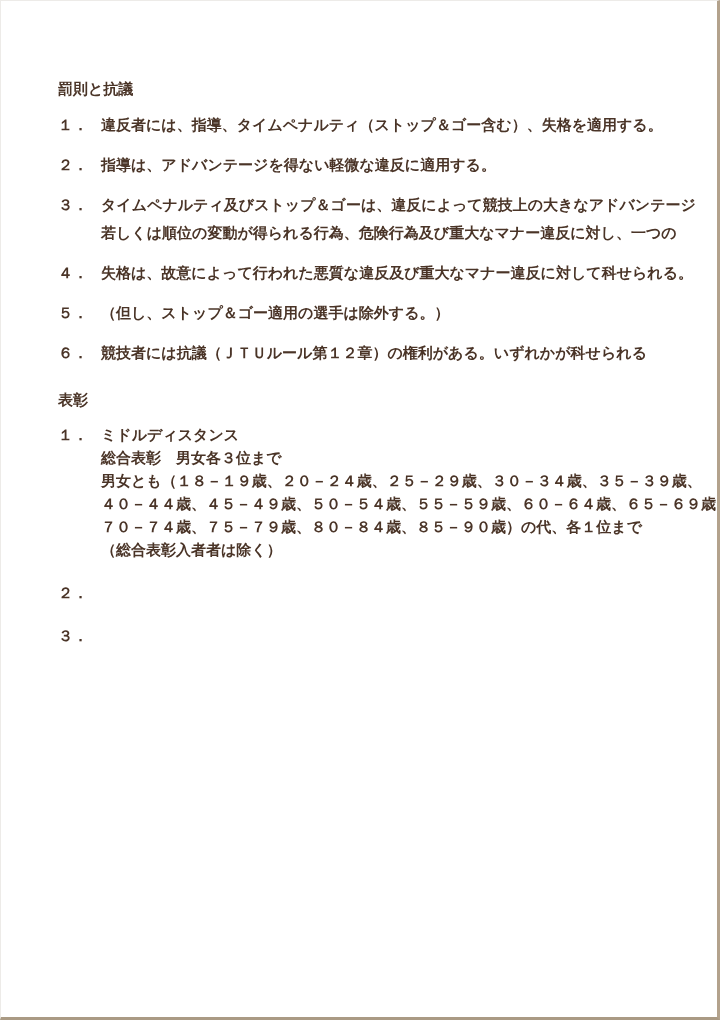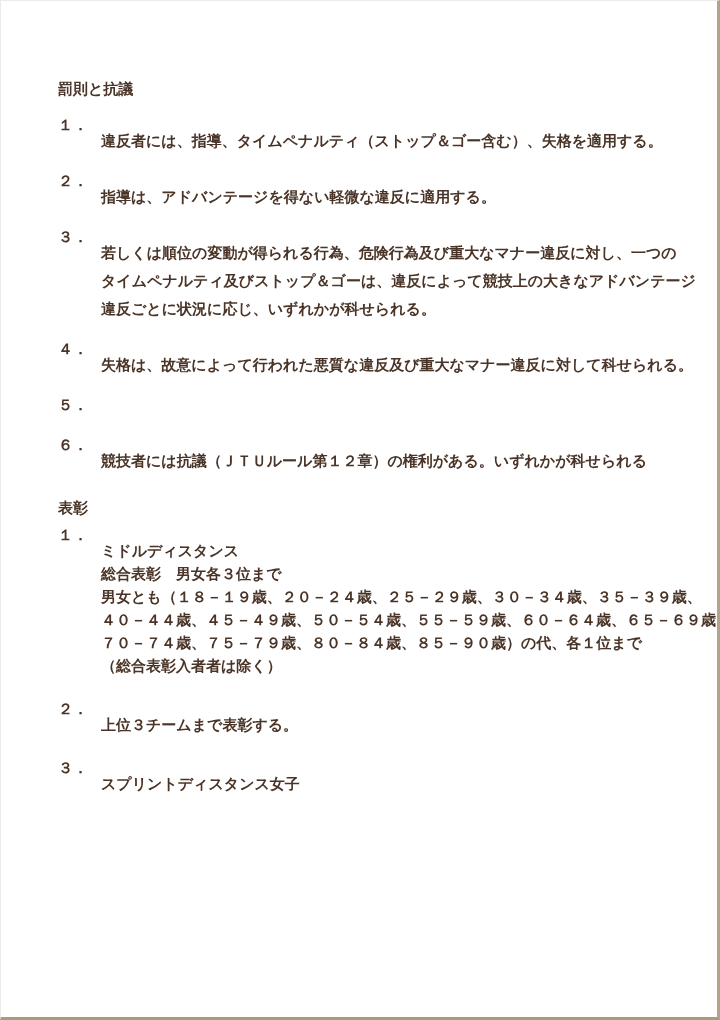--- a/index.html
+++ b/index.html
@@ -27,35 +27,34 @@
     padding: 76px 36px 0 57px;
   }
   .section-heading {
     font-size: 15px;
     font-weight: bold;
     margin: 0 0 10px 0;
     line-height: 24px;
   }
   .awards-heading {
     margin-top: 21px;
-    margin-bottom: 4px;
+    margin-bottom: 12px;
   }
   .item {
     display: flex;
     align-items: flex-start;
     margin-bottom: 12px;
   }
   .num {
     flex: 0 0 43px;
     width: 43px;
     line-height: 28px;
   }
   .lines {
     flex: 1 1 auto;
-    margin-top: 16px;
   }
   .line {
     line-height: 28px;
     white-space: nowrap;
   }
   .awards .num {
     line-height: 23px;
   }
   .awards .line {
     line-height: 23px;
@@ -81,34 +80,34 @@
         </div>
         <div class="item">
           <span class="num">２．</span>
           <div class="lines">
             <div class="line">指導は、アドバンテージを得ない軽微な違反に適用する。</div>
           </div>
         </div>
         <div class="item">
           <span class="num">３．</span>
           <div class="lines">
+            <div class="line">タイムペナルティ及びストップ＆ゴーは、違反によって競技上の大きなアドバンテージ</div>
             <div class="line">若しくは順位の変動が得られる行為、危険行為及び重大なマナー違反に対し、一つの</div>
-            <div class="line">タイムペナルティ及びストップ＆ゴーは、違反によって競技上の大きなアドバンテージ</div>
-            <div class="line">違反ごとに状況に応じ、いずれかが科せられる。</div>
           </div>
         </div>
         <div class="item">
           <span class="num">４．</span>
           <div class="lines">
             <div class="line">失格は、故意によって行われた悪質な違反及び重大なマナー違反に対して科せられる。</div>
           </div>
         </div>
         <div class="item">
           <span class="num">５．</span>
           <div class="lines">
+            <div class="line">（但し、ストップ＆ゴー適用の選手は除外する。）</div>
           </div>
         </div>
         <div class="item">
           <span class="num">６．</span>
           <div class="lines">
             <div class="line">競技者には抗議（ＪＴＵルール第１２章）の権利がある。いずれかが科せられる</div>
           </div>
         </div>
       </div>
 
@@ -122,25 +121,23 @@
             <div class="line">総合表彰　男女各３位まで</div>
             <div class="line">男女とも（１８－１９歳、２０－２４歳、２５－２９歳、３０－３４歳、３５－３９歳、</div>
             <div class="line">４０－４４歳、４５－４９歳、５０－５４歳、５５－５９歳、６０－６４歳、６５－６９歳、</div>
             <div class="line">７０－７４歳、７５－７９歳、８０－８４歳、８５－９０歳）の代、各１位まで</div>
             <div class="line">（総合表彰入者者は除く）</div>
           </div>
         </div>
         <div class="item">
           <span class="num">２．</span>
           <div class="lines">
-            <div class="line">上位３チームまで表彰する。</div>
           </div>
         </div>
         <div class="item">
           <span class="num">３．</span>
           <div class="lines">
-            <div class="line">スプリントディスタンス女子</div>
           </div>
         </div>
       </div>
 
   </div>
 </div>
 
 </body></html>

